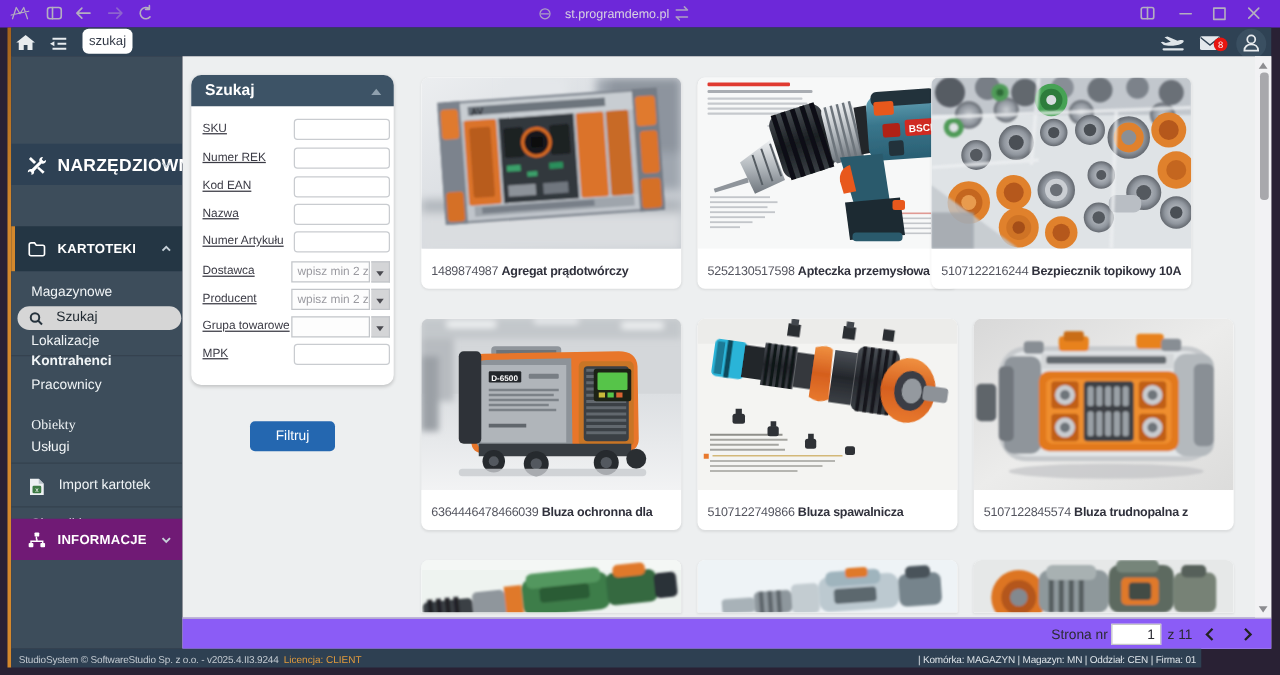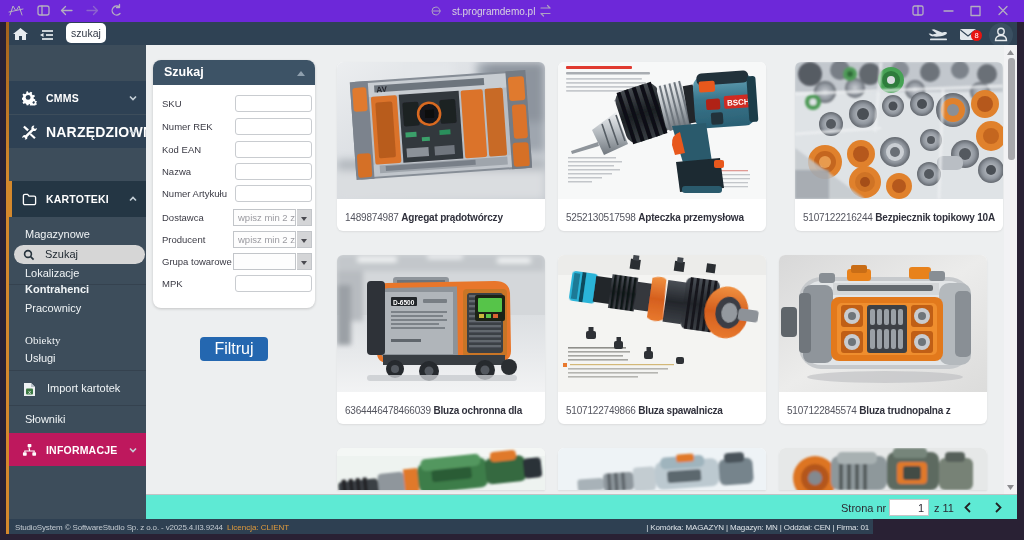--- a/index.html
+++ b/index.html
@@ -8,49 +8,49 @@
 .abs { position:absolute; }
 
 
 #chrome { left:0; top:0; width:1024px; height:22px; background:#6d28d9; color:#b9b3c4; font-size:10px; }
 
 
 #appborder { left:6px; top:22px; width:3px; height:512px; background:linear-gradient(#a3621c,#d4882c 30%,#d4882c); }
 #toolbar { left:9px; top:22px; width:1008px; height:23px; background:#2f4254; }
 #sidebar { left:9px; top:45px; width:137px; height:474px; background:#3d4d5b; }
 #main { left:146px; top:45px; width:871px; height:474px; background:#edeff0; overflow:hidden; }
-#footer { left:9px; top:519px; width:864px; height:15px; background:#2e4052; }
+#footer { left:9px; top:519px; width:952px; height:15px; background:#2e4052; }
 
 
 .mrow { position:absolute; left:0; width:137px; color:#fff; }
 .sect { background:#2e4154; font-weight:bold; font-size:10.5px; letter-spacing:.2px; }
 .sect .lbl { position:absolute; left:37px; top:50%; transform:translateY(-50%); }
 .sect .micon { position:absolute; left:13px; top:50%; transform:translateY(-50%); width:15px; height:15px; }
 .sect .chev { position:absolute; right:8px; top:50%; transform:translateY(-50%); width:10px; height:10px; }
 .sub { font-size:11px; color:#f0f4f6; }
 
 
 #fpanel { left:153px; top:60px; width:162px; height:248px; background:#fff; border-radius:8px; box-shadow:0 1px 3px rgba(0,0,0,.18); }
 #fhead { left:153px; top:60px; width:162px; height:25px; background:#3d5366; border-radius:8px 8px 0 0; color:#fff; font-size:12.5px; font-weight:bold; line-height:25px; padding-left:11px; }
 #fhead .carr { position:absolute; right:10px; top:11px; width:0; height:0; border-left:4px solid transparent; border-right:4px solid transparent; border-bottom:5px solid #8fa0ae; }
-.flabel { position:absolute; font-size:9.5px; color:#3a3a44; left:162px; transform:translateY(-50%); }
+.flabel { position:absolute; font-size:9.5px; color:#3a3a44; left:162px; transform:translateY(-50%);text-decoration:underline; }
 .finput { position:absolute; left:235px; width:77px; height:17px; background:#fff; border:1px solid #c9ccd0; border-radius:3px; }
 .fcombo { position:absolute; left:233px; width:63px; height:17px; background:#fdfdfd; border:1px solid #c2c5c9; font-size:9.5px; color:#9a9aa0; line-height:15px; padding-left:4px; white-space:nowrap; overflow:hidden; }
 .fbtn { position:absolute; left:297px; width:15px; height:17px; background:#d4d5d7; border:1px solid #c2c5c9; border-left:none; }
 .fbtn:after { content:""; position:absolute; left:4px; top:7px; border-left:3.5px solid transparent; border-right:3.5px solid transparent; border-top:4px solid #4a4a50; }
-#filtruj { left:200px; top:337px; width:68px; height:24px; background:#2467b0; border-radius:4px; color:#fff; font-size:16px; text-align:center; line-height:24px; }
+#filtruj { left:200px; top:337px; width:68px; height:24px; background:#2467b0; border-radius:4px; color:#fff; font-size:11px; text-align:center; line-height:24px; }
 
 
 .card { position:absolute; width:208px; height:169px; background:#fff; border-radius:6px; overflow:hidden; box-shadow:0 1px 2px rgba(0,0,0,.08);text-align:right; }
 .card svg { position:absolute; left:0; top:0; }
 .cap { position:absolute; left:8px; top:140px; height:30px; display:flex; align-items:center; font-size:10px; color:#54555f; white-space:nowrap; letter-spacing:-.2px; }
 .cap b { color:#30313c; }
 
 
-#pgbar { left:146px; top:494px; width:871px; height:25px; background:#5eead4; border-top:1px solid #c2c3c5; color:#2b2b33; font-size:11px; }
+#pgbar { left:146px; top:494px; width:871px; height:25px; background:#8b5cf6; border-top:1px solid #c2c3c5; color:#2b2b33; font-size:11px; }
 #scrltrack { left:1004px; top:45px; width:13px; height:449px; background:#f2f2f4; }
 #scrlthumb { left:1008px; top:58px; width:7px; height:102px; background:#a8a8ac; border-radius:3px; }
 </style>
 </head>
 <body>
 
 <div class="abs" id="chrome">
   <svg class="abs" style="left:0;top:0" width="1024" height="22" viewBox="0 0 1024 22">
     <g stroke="#b4aec0" stroke-width="1.3" fill="none" stroke-linecap="round" stroke-linejoin="round">
       <path d="M10 15 L13 6 L16 11 L19 6 L22 15 M9 12 L23 9" stroke-width="1"></path>
@@ -103,32 +103,20 @@
     <g stroke="#e8ecef" stroke-width="1.4" fill="none">
       <circle cx="992" cy="9.5" r="3.2"></circle>
       <path d="M986.5 18.5 c0 -3.2 2.4 -5 5.5 -5 c3.1 0 5.5 1.8 5.5 5 Z"></path>
     </g>
   </svg>
   <div class="abs" style="left:57px;top:1px;width:40px;height:20px;background:#fff;border-radius:5px;text-align:center;line-height:20px;font-size:10.5px;color:#333a47;">szukaj</div>
 </div>
 
 <div class="abs" id="sidebar">
 
-  <div class="mrow sect" style="top:36px;height:33px;">
-    <svg class="micon" viewBox="0 0 16 16" fill="#fff">
-        <g>
-          <path d="M6 0.5 l.5 1.6 l1.6.3 l1.2-1.2 l1.6 1 l-.5 1.6 l1.1 1.2 l1.6-.4 l.7 1.7 l-1.4 1 l.1 1.6 l1.5.8 l-.4 1.8 l-1.7 0 l-.9 1.4 l.6 1.5 l-1.5 1 l-1.3-1.1 l-1.6.4 l-.6 1.6 l-1.8-.2 l-.2-1.7 l-1.4-.8 l-1.6.7 l-1.1-1.4 l1-1.3 l-.6-1.5 l-1.7-.4 l.1-1.8 l1.6-.5 l.5-1.5 l-1-1.4 l1.2-1.3 l1.5.8 l1.4-.9 l.1-1.7 Z M6.4 4.7 a2.6 2.6 0 1 0 .2 5.2 a2.6 2.6 0 0 0 -.2 -5.2 Z"></path>
-          <path d="M11.7 9.1 l.3 1 l1 .2 l.7-.7 l1 .6 l-.3 1 l.7.7 l1-.2 l.4 1.1 l-.9.6 l0 1 l.9.5 l-.3 1.1 l-1.1 0 l-.5.9 l.4 1 l-1 .6 l-.8-.7 l-1 .2 l-.4 1 l-1.1-.1 l-.1-1.1 l-.9-.5 l-1 .4 l-.7-.9 l.6-.8 l-.4-1 l-1-.2 l0-1.1 l1-.3 l.3-1 l-.6-.8 l.7-.8 l1 .5 l.8-.6 l.1-1 Z M12.4 11.7 a1.6 1.6 0 1 0 .1 3.2 a1.6 1.6 0 0 0 -.1-3.2 Z" transform="scale(.92) translate(.8,.4)"></path>
-        </g>
-      </svg>
-    <span class="lbl">CMMS</span>
-    <svg class="chev" viewBox="0 0 10 10" fill="none" stroke="#c6d0d8" stroke-width="1.6">
-        <path d="M2 3.5 L5 6.5 L8 3.5"></path>
-      </svg>
-  </div>
   <div class="mrow sect" style="top:70px;height:33px;">
     <svg class="micon" viewBox="0 0 16 16" fill="#fff">
         <path d="M1.2 2.8 L2.8 1.2 L7.4 5.4 L5.6 7.2 Z"></path>
         <path d="M13.2 1.2 a2.8 2.8 0 0 0 -3 3.8 L3.6 11.4 a2.8 2.8 0 0 0 -3.4 3 l2 -1 l1.4 1.4 l-1 2 a2.8 2.8 0 0 0 3 -3.4 L12 6.8 a2.8 2.8 0 0 0 3.8 -3 l-2 1 l-1.6 -1.6 Z"></path>
         <path d="M9.6 9.4 L14.6 13.8 L13 15.4 L8.2 10.8 Z"></path>
       </svg>
     <span class="lbl" style="font-size:14px;">NARZĘDZIOWNIA</span>
     <svg class="chev" viewBox="0 0 10 10" fill="none" stroke="#c6d0d8" stroke-width="1.6">
         <path d="M2 3.5 L5 6.5 L8 3.5"></path>
       </svg>
@@ -161,21 +149,21 @@
   <svg class="abs" style="left:14px;top:337px" width="13" height="15" viewBox="0 0 13 15">
       <path d="M1 1 h7 l4 4 v9 h-11 Z" fill="#eef1f3"></path>
       <path d="M8 1 l4 4 h-4 Z" fill="#b9c2c9"></path>
       <rect x="3" y="6.5" width="7" height="6" rx="1" fill="#3d7a44"></rect>
       <text x="6.5" y="11.5" font-size="5.5" fill="#fff" text-anchor="middle" font-family="Liberation Sans">x</text>
     </svg>
   <div class="mrow sub" style="top:337px;left:38px;">Import kartotek</div>
   <div class="abs" style="left:0;top:360px;width:137px;height:1px;background:#35424f;"></div>
   <div class="mrow sub" style="top:368px;">Słowniki</div>
   <div class="abs" style="left:0;top:388px;width:137px;height:1px;background:#35424f;"></div>
-  <div class="mrow sect" style="top:388px;height:33px;background:#be185d;">
+  <div class="mrow sect" style="top:370px;height:33px;background:#701a75;">
     <svg class="micon" viewBox="0 0 16 16" fill="#fff">
         <rect x="6" y="1.5" width="4" height="3.6" rx=".8"></rect>
         <rect x="1" y="10.5" width="4" height="3.6" rx=".8"></rect>
         <rect x="11" y="10.5" width="4" height="3.6" rx=".8"></rect>
         <path d="M7.6 5 v2.5 M3 10.5 V9 h10 v1.5 M8 7 v2" stroke="#fff" stroke-width="1.2" fill="none"></path>
       </svg>
     <span class="lbl">INFORMACJE</span>
     <svg class="chev" viewBox="0 0 10 10" fill="none" stroke="#c6d0d8" stroke-width="1.6">
         <path d="M2 3.5 L5 6.5 L8 3.5"></path>
       </svg>
@@ -357,21 +345,21 @@
     </g>
     <path d="M114 64 L148 61 L154 100 L126 104 Z" fill="#2a5a6c"></path>
     <path d="M122 70 q-9 3 -8 13 l3 10 l10 -2 Z" fill="#e8581e"></path>
     <path d="M118 100 L162 96 L166 126 L122 130 Z" fill="#1e2a31"></path>
     <rect x="124" y="124" width="40" height="7" rx="3" fill="#2a5a6c"></rect>
     <rect x="156" y="98" width="10" height="8" rx="2" fill="#e8581e"></rect>
   </g>
 </svg>
   <div class="cap">5252130517598 <b>&nbsp;Apteczka przemysłowa</b></div>
 </div>
-<div class="card" style="left:795px;top:62px;">
+<div class="card" style="left:745px;top:62px;">
   <svg width="208" height="137" viewBox="0 0 208 137">
   <defs>
         <filter id="b3" x="-20%" y="-20%" width="140%" height="140%">
           <feGaussianBlur stdDeviation="1"></feGaussianBlur>
         </filter>
   <radialGradient id="mg" cx=".5" cy=".5" r=".5">
           <stop offset="0" stop-color="#c9cdd2"></stop>
           <stop offset=".7" stop-color="#90969e"></stop>
           <stop offset="1" stop-color="#63686f"></stop>
         </radialGradient>

